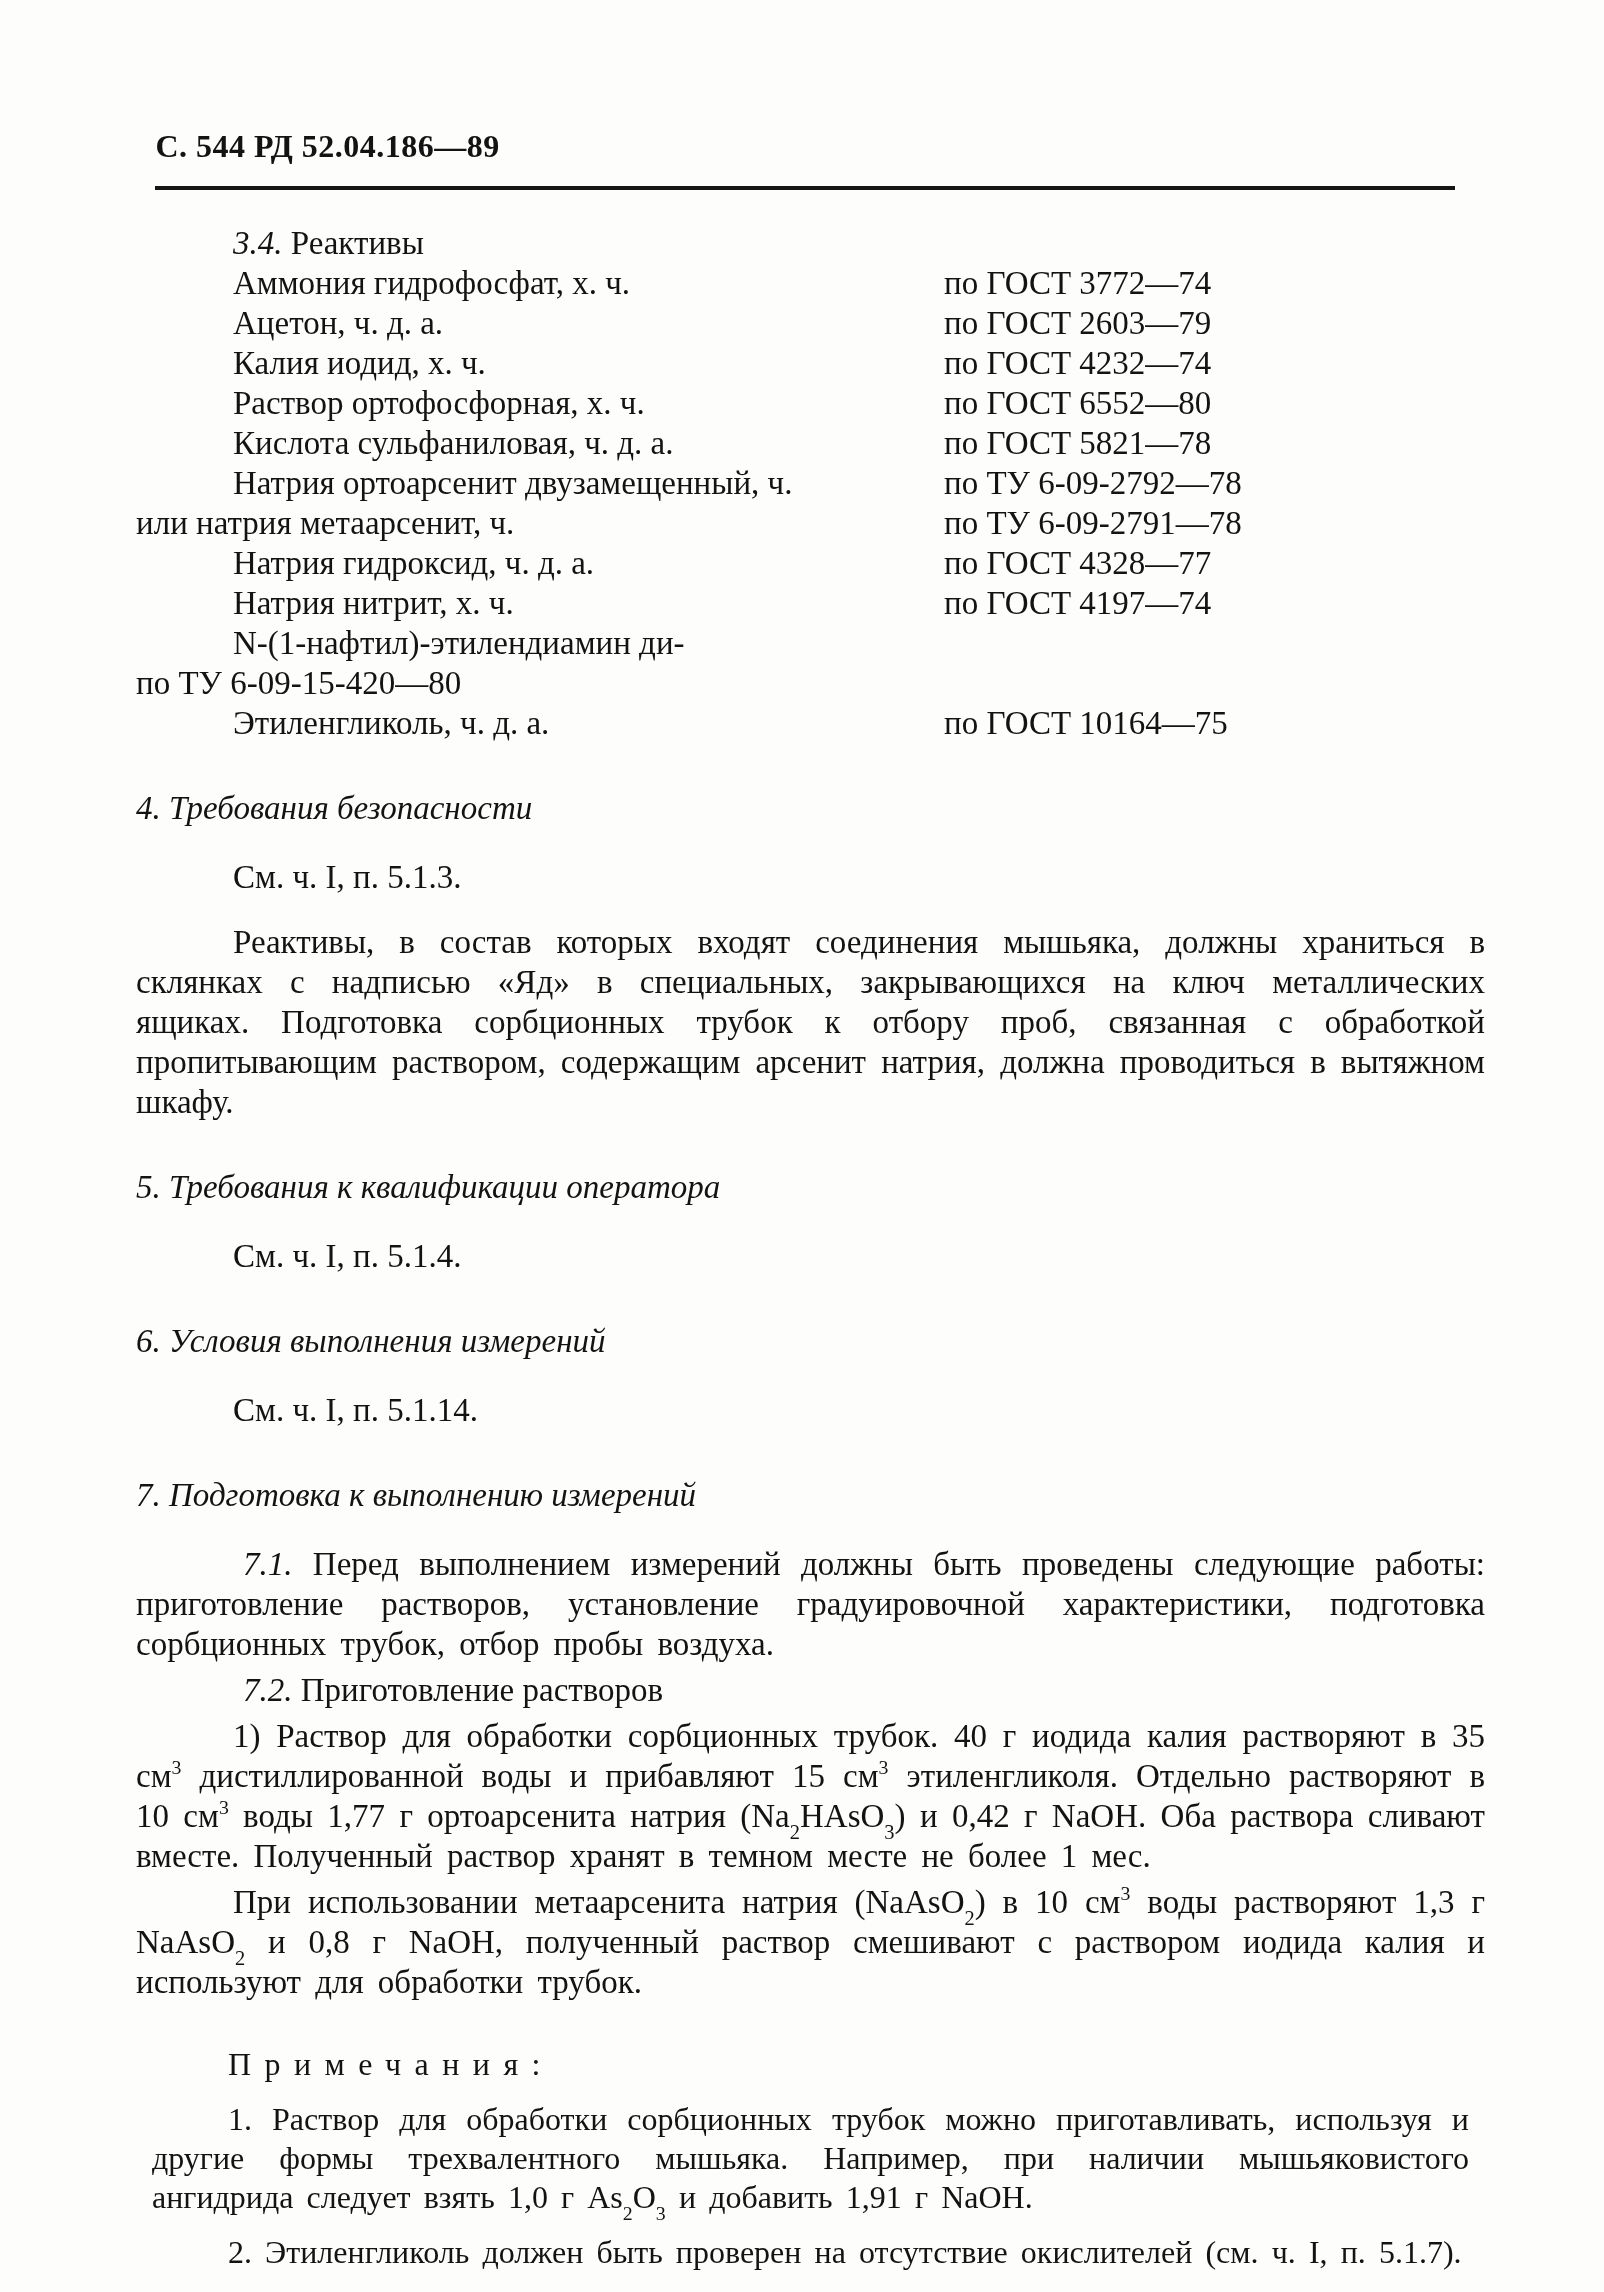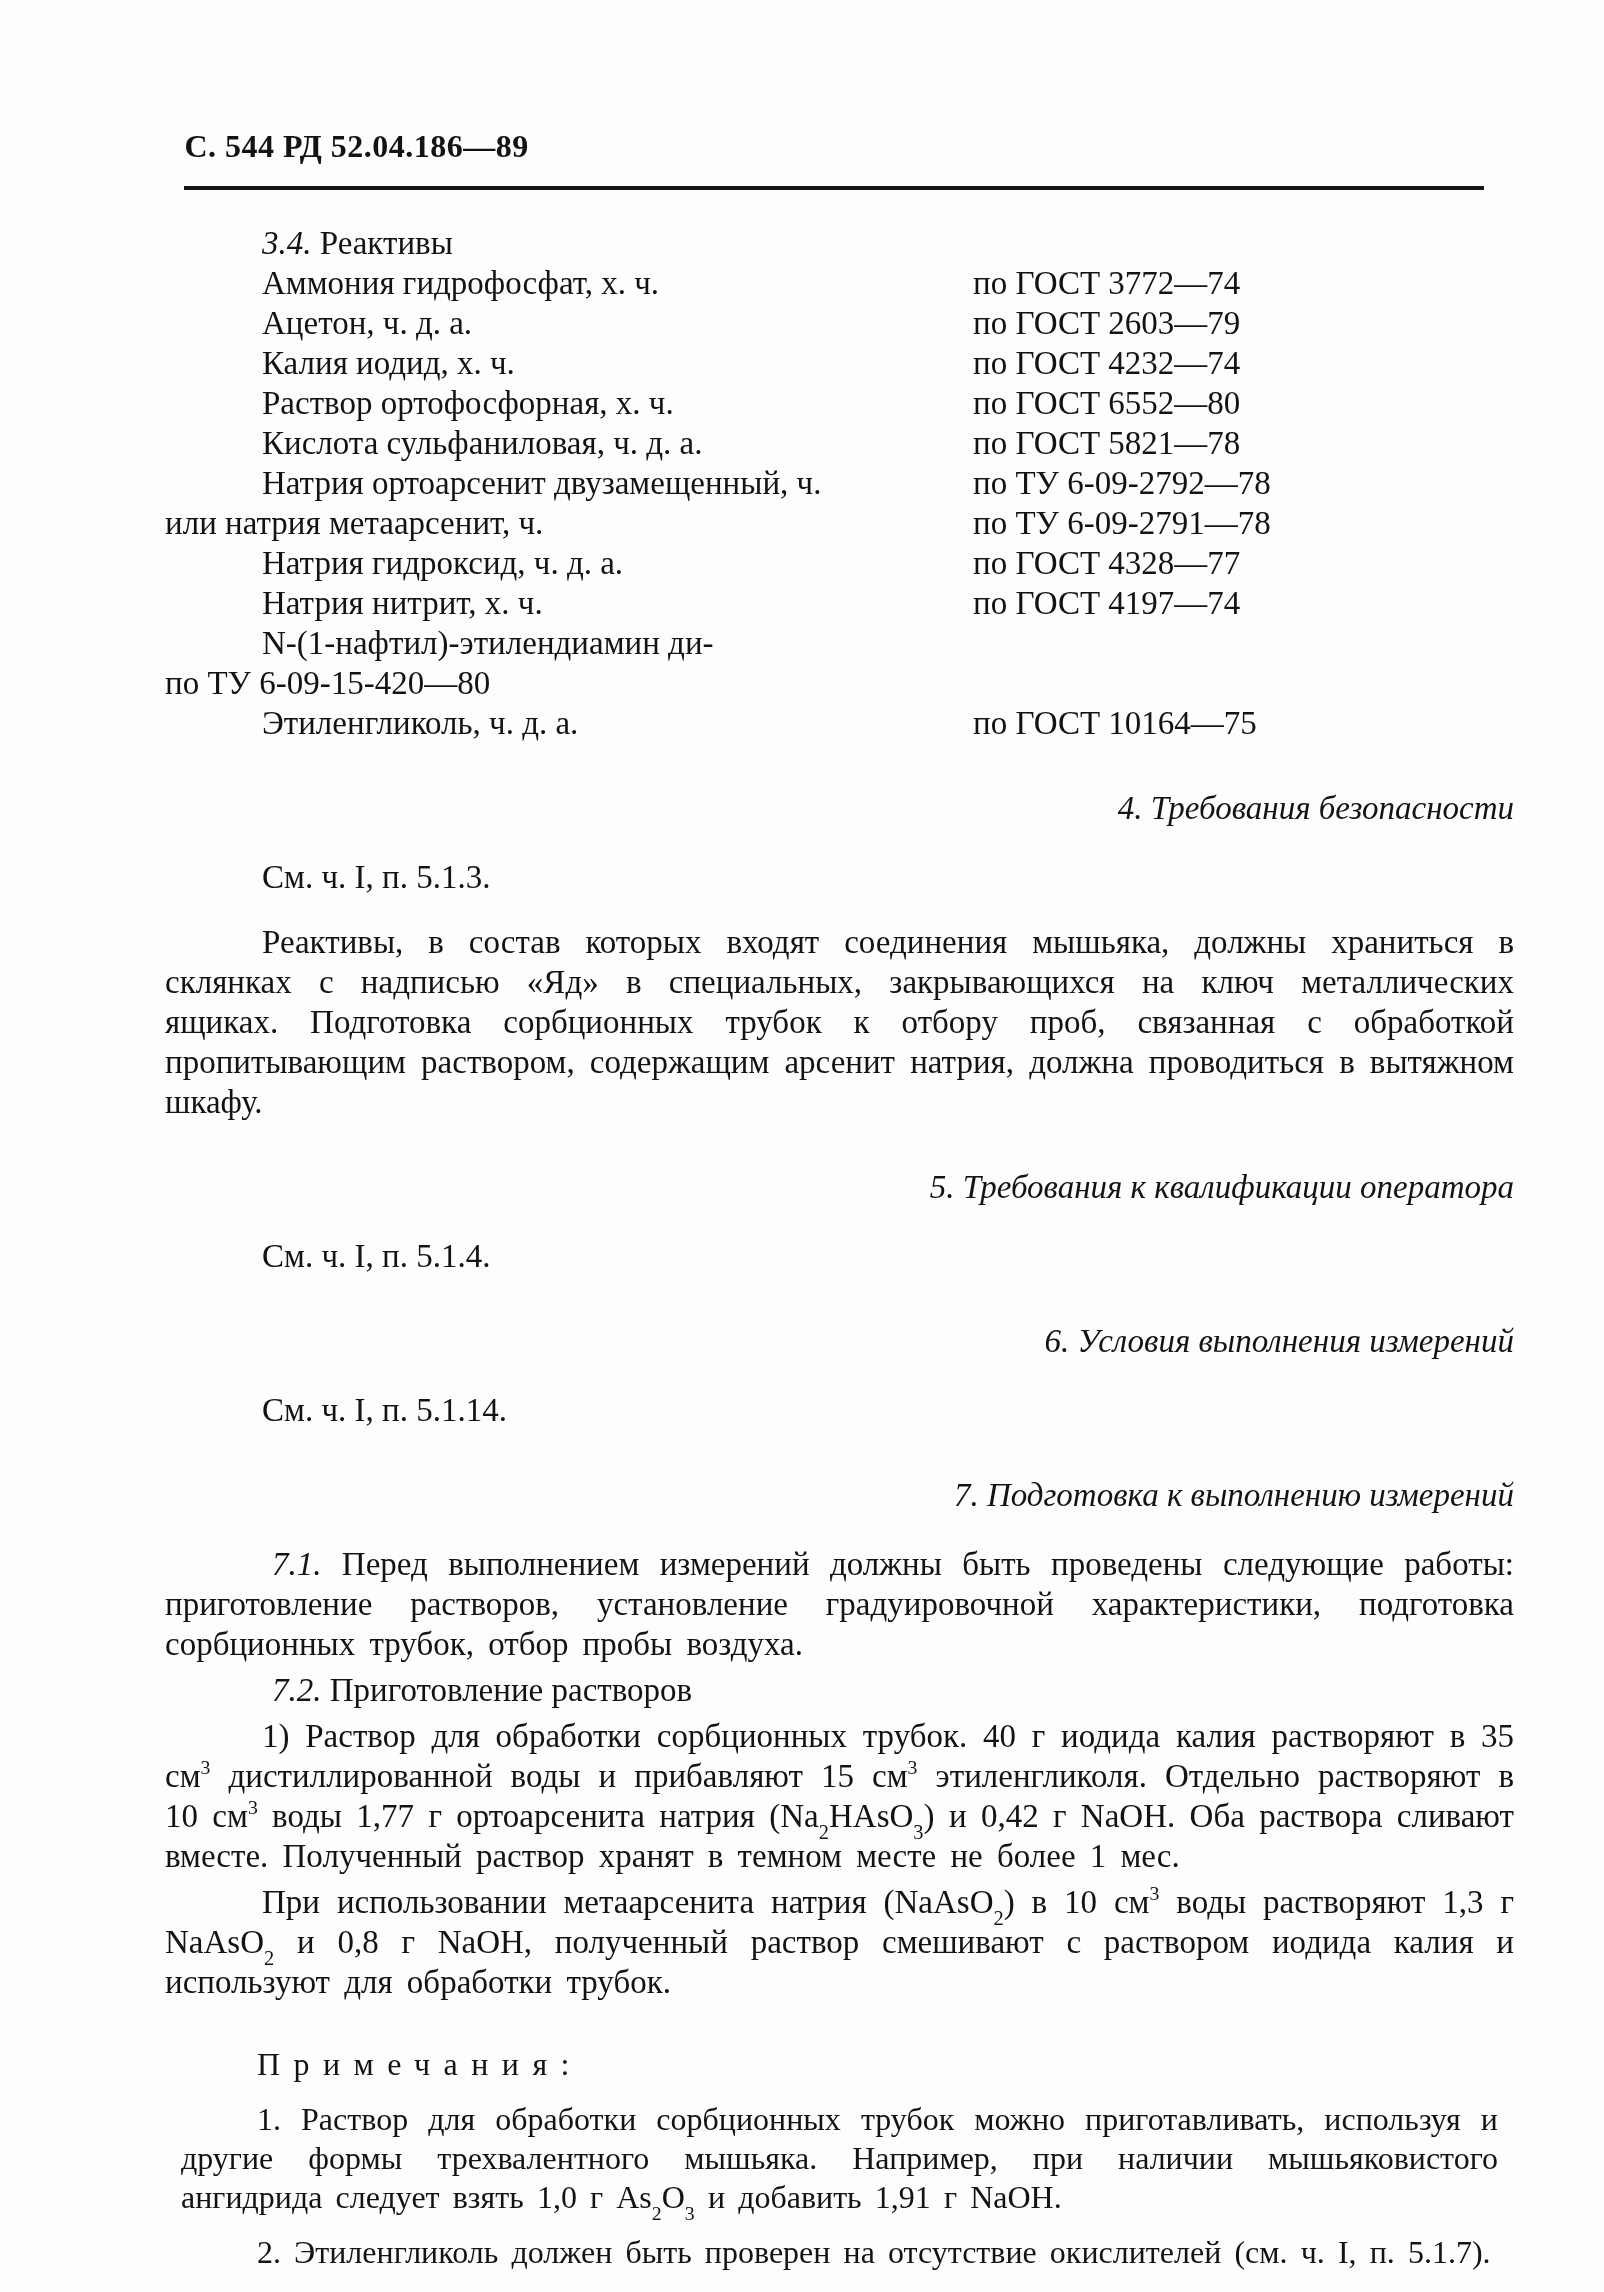--- a/index.html
+++ b/index.html
@@ -8,21 +8,20 @@
     width: 1604px;
     height: 2292px;
     margin: 0 auto;
     background: #fdfdfb;
     color: #131313;
     font-family: "Liberation Serif", "DejaVu Serif", serif;
     font-size: 33px;
     overflow: hidden;
     box-sizing: border-box;
     padding-top: 128px;
-    padding-left: 29px;
   }
   .content {
     margin-left: 136px;
     width: 1349px;
   }
   .doc-header {
     margin-left: 19.4px;
     font-weight: bold;
     font-size: 32px;
     letter-spacing: 0.5px;
@@ -41,21 +40,21 @@
   .reagent-title .num { font-style: italic; }
   .reagent-row { display: flex; line-height: 40px; }
   .reagent-name { width: 808px; padding-left: 97px; box-sizing: border-box; }
   .reagent-row.hanging .reagent-name { padding-left: 0; }
   .reagent-ref { white-space: nowrap; }
   
   h2.sec {
     font-style: italic;
     font-weight: normal;
     font-size: 33px;
-    text-align: right;
+    text-align: left;
     margin: 45px 0 29px 0;
     line-height: 40px;
   }
   
   p { margin: 16px; line-height: 40px; }
   .see { text-indent: 97px; margin: 19.4px 0 25px 0; }
   .body-par {
     text-align: justify;
     text-indent: 97px;
     word-spacing: 0.18em;

